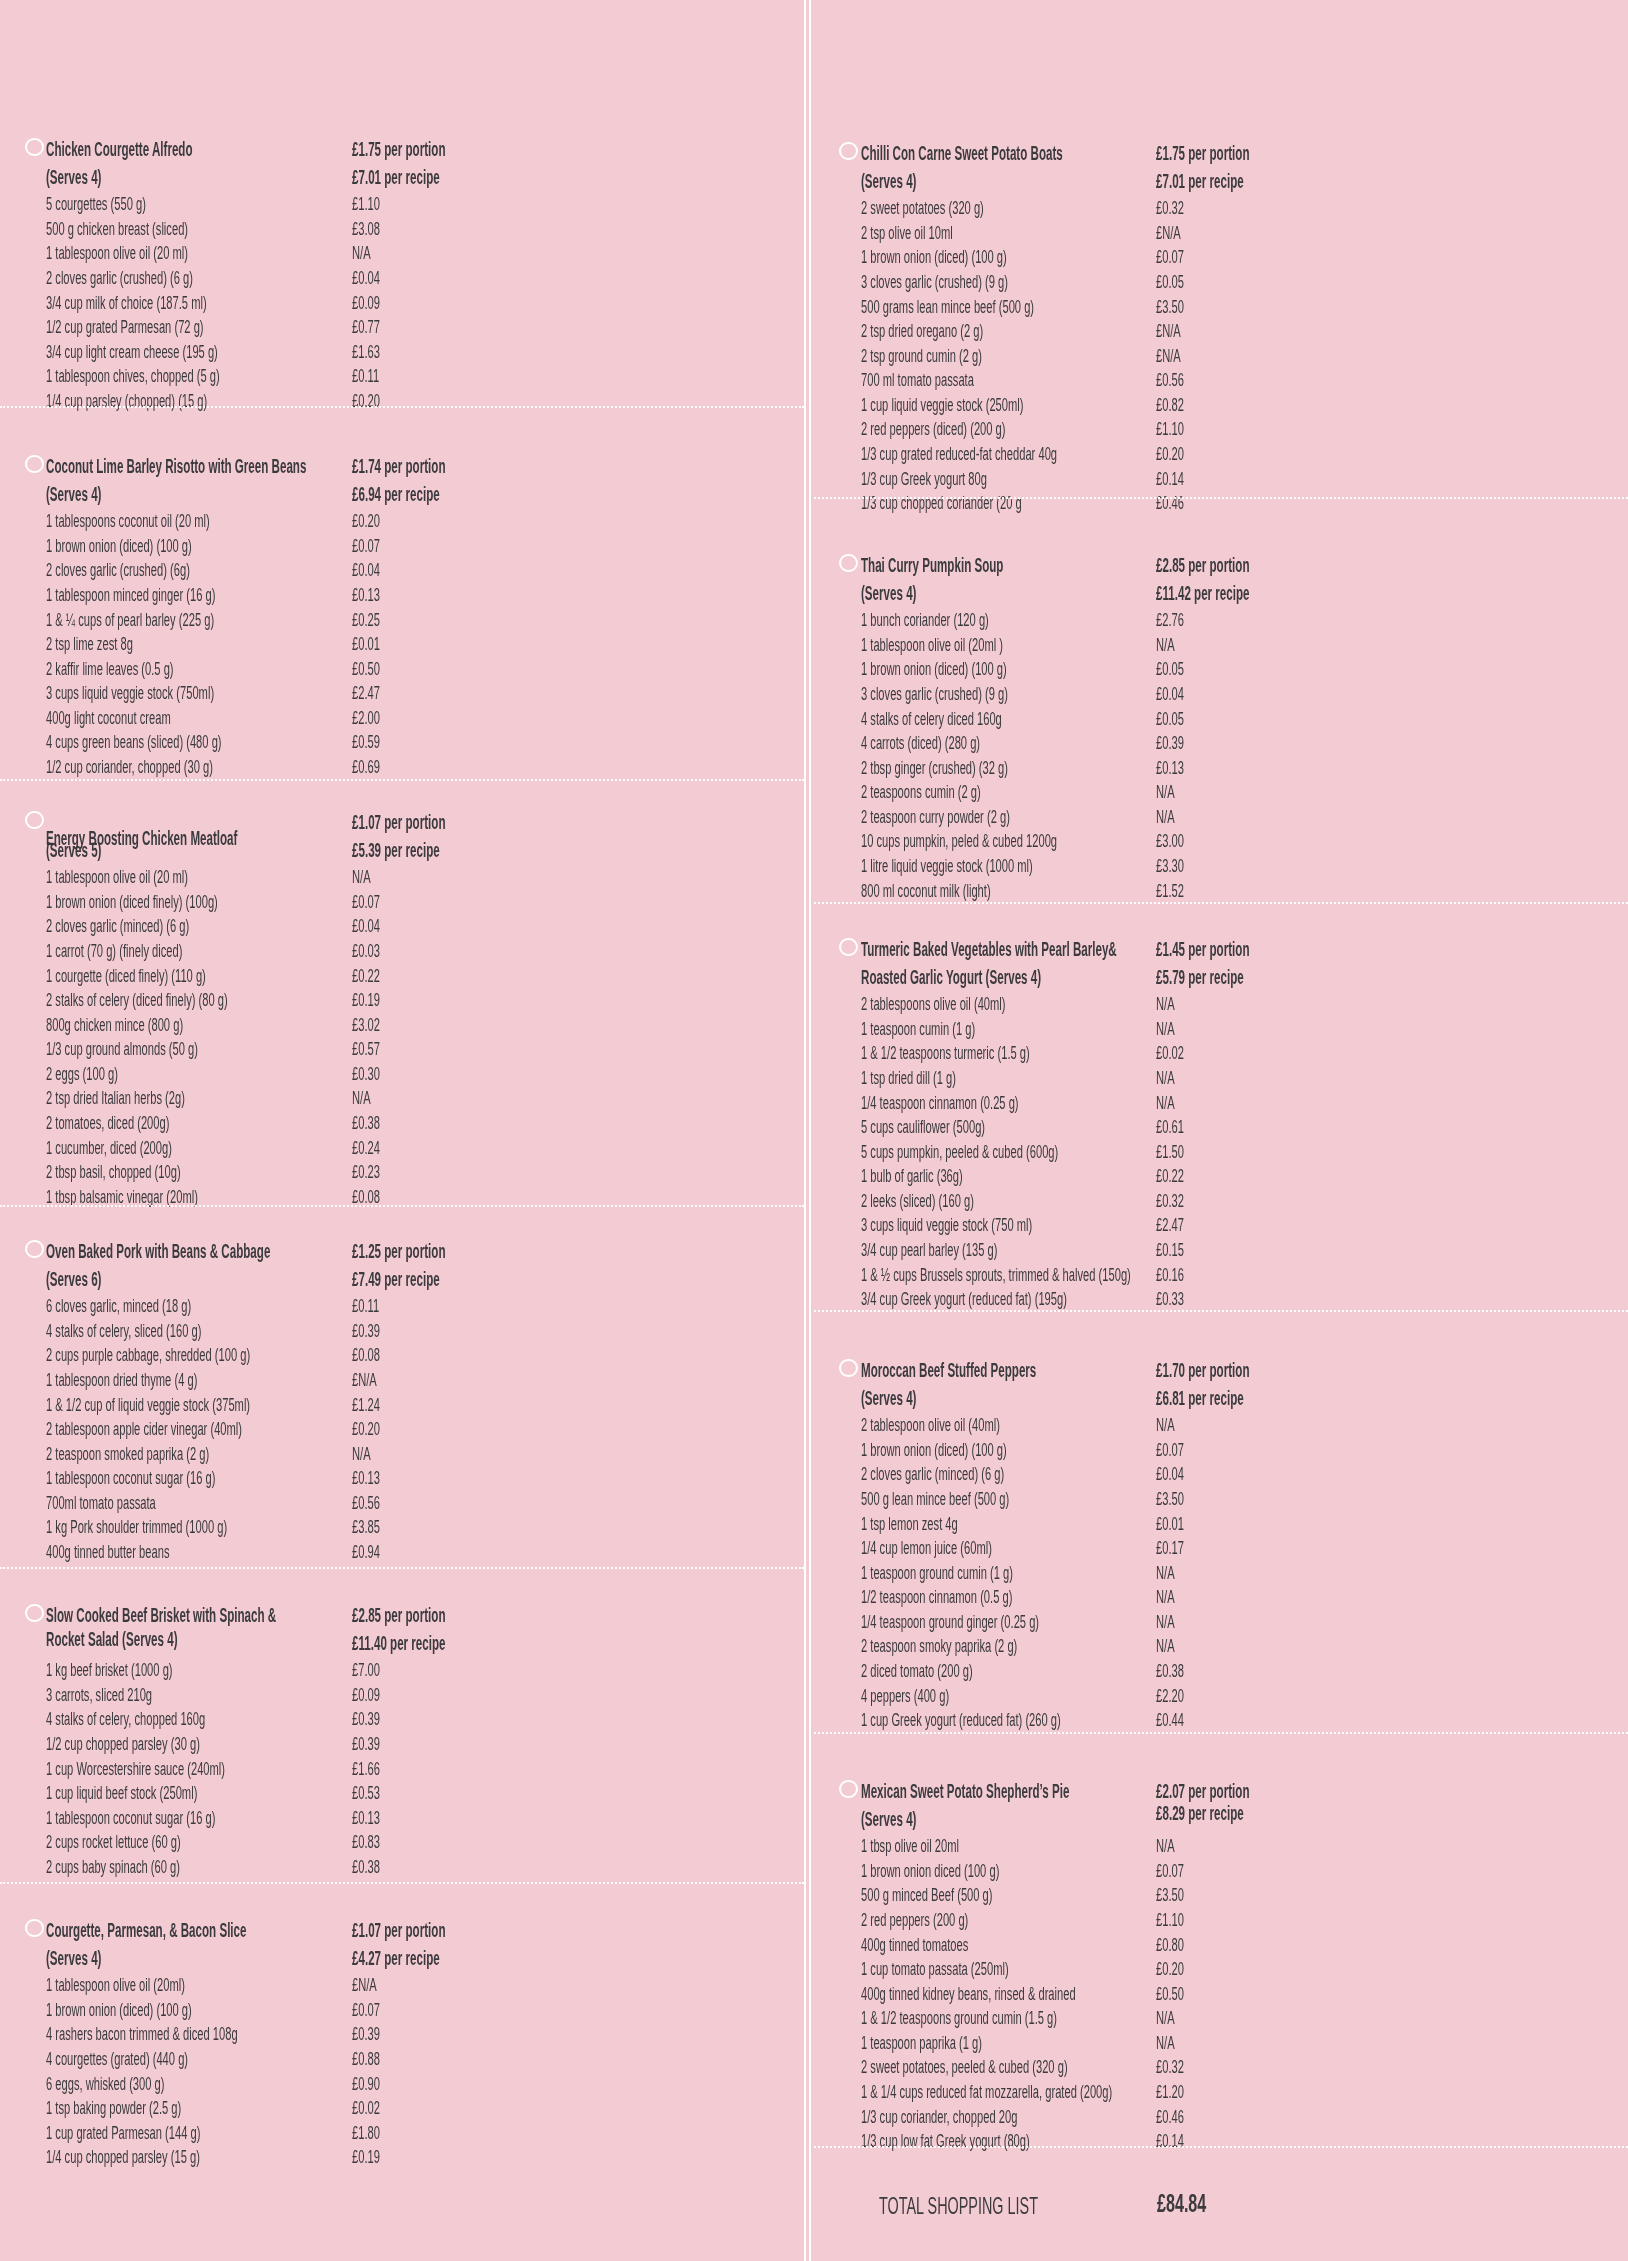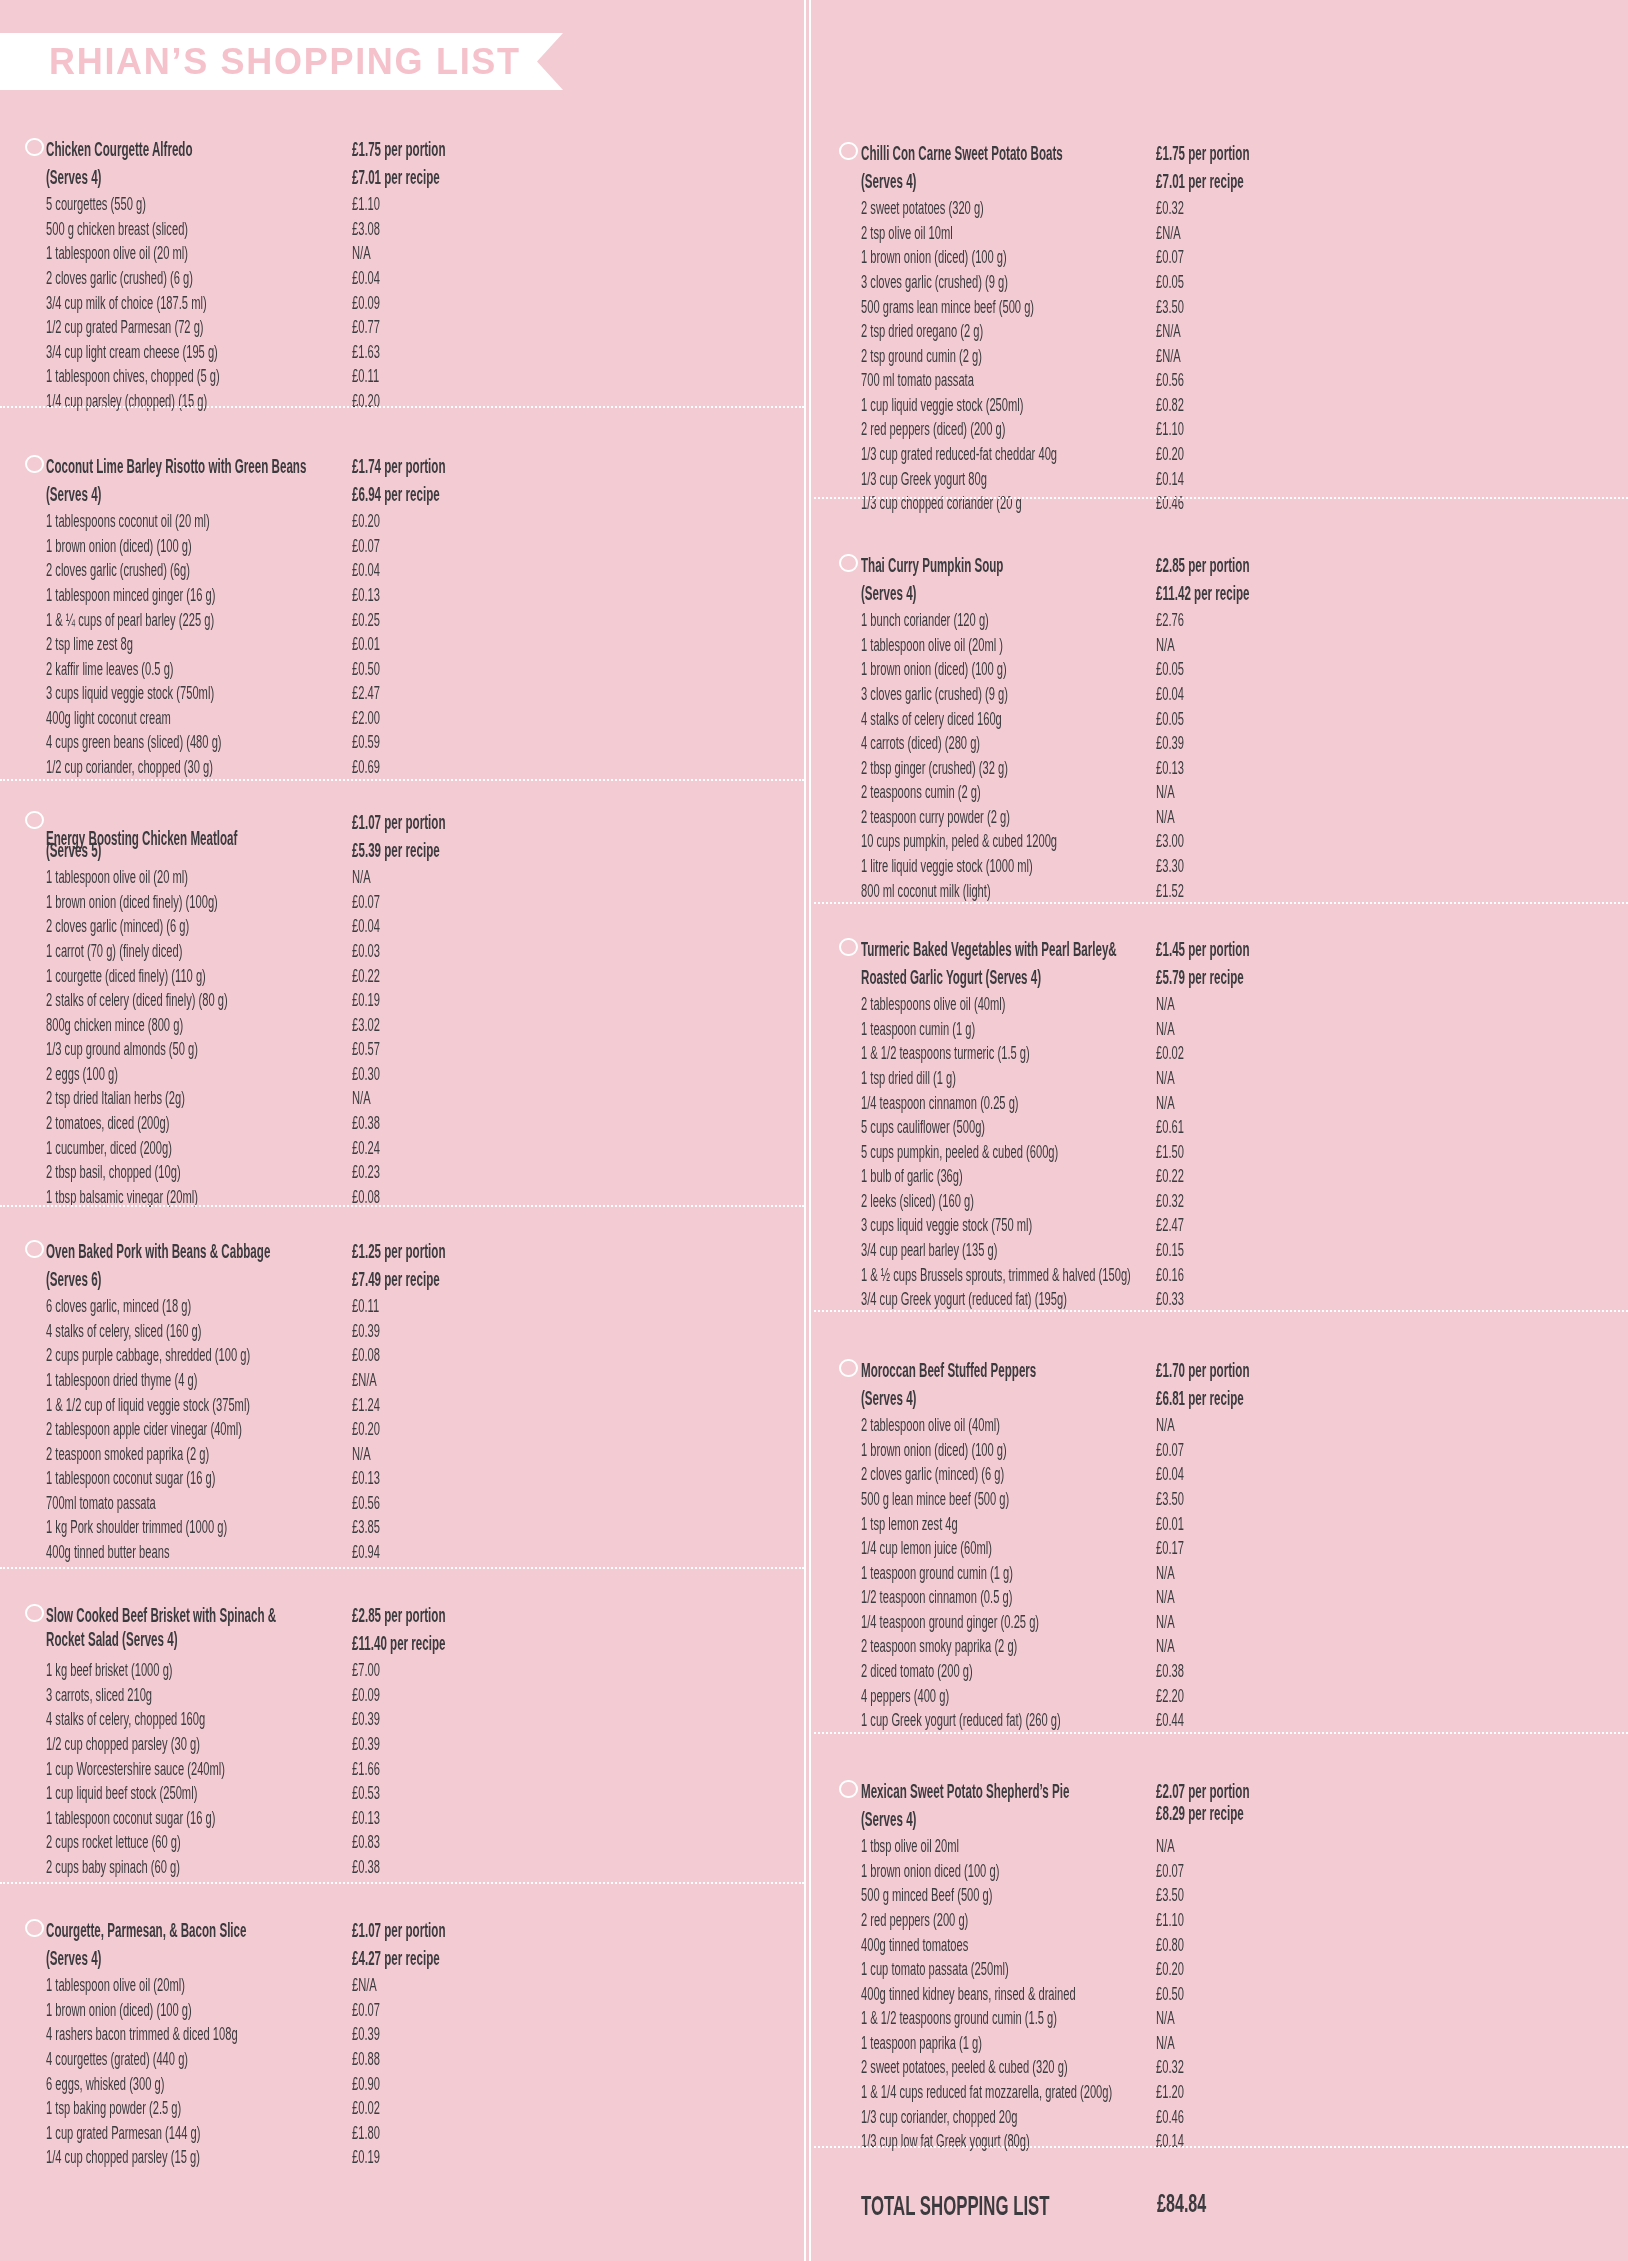--- a/index.html
+++ b/index.html
@@ -11,35 +11,32 @@
   .banner-text{position:absolute;left:49px;top:50%;transform:translateY(-50%);
                font-weight:bold;font-size:36px;letter-spacing:1.7px;color:var(--banner-ink,#f5c2cc);white-space:nowrap;}
   .recipe{position:absolute;}
   .bullet{position:absolute;width:14.8px;height:14.8px;border:2.6px solid #fff;border-radius:50%;background:transparent;}
   .tline,.pline,.row{position:absolute;left:0;white-space:nowrap;height:25px;}
   .tx{display:inline-block;white-space:nowrap;transform-origin:0 50%;}
   .ttl{font-weight:bold;font-size:20px;line-height:28px;transform:scaleX(.58);}
   .ing{font-size:18px;line-height:24.6px;transform:scaleX(.62);}
   .abs{position:absolute;top:0;}
   .dotted{position:absolute;height:0;border-top:2.6px dotted #fff;}
-  .total-label{position:absolute;font-weight:bold;font-size:28px;line-height:29.5px;}
+  .total-label{position:absolute;font-weight:normal;font-size:24px;line-height:29.5px;margin-left:18px;}
   .total-label .tx{transform:scaleX(.60);}
   .total-value{position:absolute;font-weight:bold;font-size:26px;line-height:29.5px;}
   .total-value .tx{transform:scaleX(.62);}
 </style>
 </head>
 <body>
 
 <div class="page">
   <div class="vline" style="left:804px"></div>
   <div class="vline" style="left:809px"></div>
 
-  <div class="banner">
-    <div class="banner-text">RHIAN’S SHOPPING LIST</div>
-  </div>
 
   <div id="recipes-root">
       <section class="recipe" style="left: 46px; top: 135px; width: 747px;">
         <span class="bullet" style="left: -21px; top: 2.6px;"></span>
         <div class="tline" style="top: 0px;"><span class="tx ttl">Chicken Courgette Alfredo</span></div>
         <div class="tline" style="top: 28px;"><span class="tx ttl">(Serves 4)</span></div>
         <div class="pline" style="left: 306px; top: 0px;"><span class="tx ttl">£1.75 per portion</span></div>
         <div class="pline" style="left: 306px; top: 28px;"><span class="tx ttl">£7.01 per recipe</span></div>
         <div class="row" style="top: 57px;">
           <span class="tx ing abs" style="left: 0px;">5 courgettes (550 g)</span>

